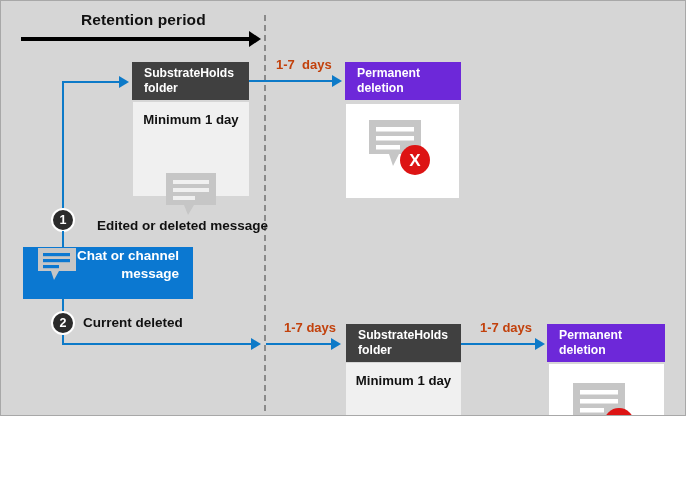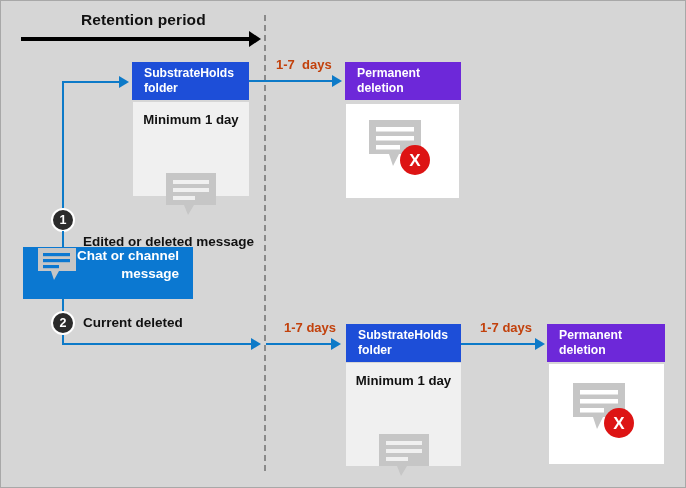--- a/index.html
+++ b/index.html
@@ -4,21 +4,21 @@
 <title>Teams retention flow diagram</title>
 <style>
   html, body {
     margin: 0;
     padding: 0;
     background: #ffffff;
   }
   #canvas {
     position: relative;
     width: 686px;
-    height: 488px;
+    height: 416px;
     background: #d6d6d6;
     border: 1px solid #a8a8a8;
     box-sizing: border-box;
     overflow: hidden;
     font-family: "Liberation Sans", sans-serif;
     -webkit-font-smoothing: antialiased;
   }
 
   
   .abs { position: absolute; }
@@ -101,21 +101,21 @@
   .hdr-box {
     box-sizing: border-box;
     display: flex;
     align-items: center;
     padding: 0 12px;
     color: #ffffff;
     font-size: 12.2px;
     font-weight: 700;
     line-height: 1.25;
   }
-  .hdr-dark  { background: #1d4ed8; }
+  .hdr-dark  { background: #404040; }
   .hdr-orange{ background: #6d28d9; }
 
   
   .panel {
     box-sizing: border-box;
     display: flex;
     flex-direction: column;
     align-items: center;
     gap: 40px;
   }
@@ -209,21 +209,21 @@
         <rect x="9" y="27" width="24" height="4.5" fill="#ffffff"></rect>
         <circle cx="48" cy="42" r="15" fill="#dd1414"></circle>
         <text x="48" y="48" text-anchor="middle" font-family="Liberation Sans, sans-serif" font-size="17" font-weight="bold" fill="#ffffff">X</text>
       </svg>
     </div>
   </div>
 
   <div class="abs num-badge" style="left:50px; top:207px;">
     <span>1</span>
   </div>
-  <div class="abs badge-label" style="left:82px; top:217px;margin-top:16px;">Edited or deleted message</div>
+  <div class="abs badge-label" style="left:96px; top:217px;">Edited or deleted message</div>
 
   <div class="abs blue-v" style="left:61px; top:230px; height:17px;"></div>
 
   <div class="abs" id="chat-message-box" style="left:22px; top:246px; width:170px; height:52px;">
     <div style="margin-left:14px;">
       <svg width="40" height="36" viewBox="0 0 40 36" aria-hidden="true">
         <path d="M1 1 H39 H39 V24 H22 L17 33 L14 24 H1 Z" fill="#c6c6c6"></path>
         <rect x="6" y="6" width="27" height="3.2" fill="#0b78d1"></rect>
         <rect x="6" y="12" width="27" height="3.2" fill="#0b78d1"></rect>
         <rect x="6" y="18" width="16" height="3.2" fill="#0b78d1"></rect>

